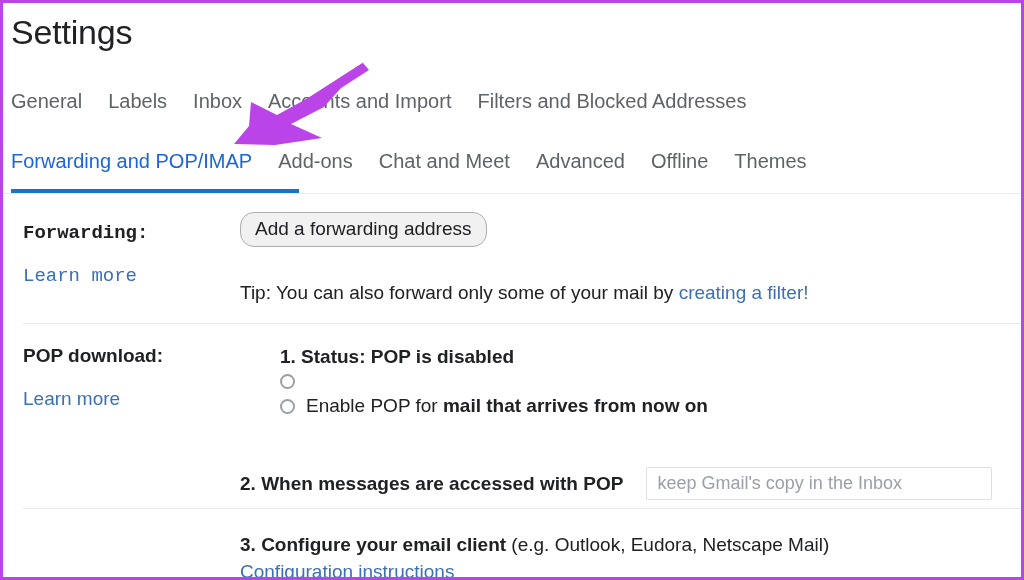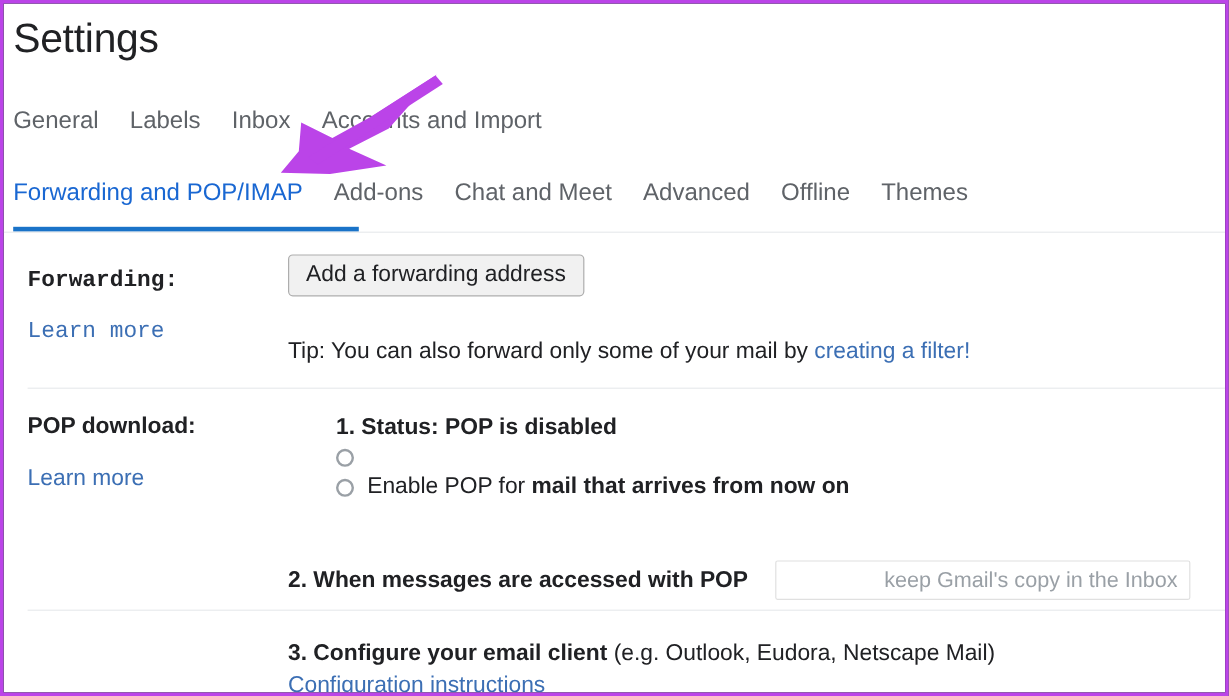--- a/index.html
+++ b/index.html
@@ -10,21 +10,21 @@
     overflow: hidden;
     background: #ffffff;
     font-family: "Liberation Sans", sans-serif;
     -webkit-font-smoothing: antialiased;
   }
 
   
   #screen {
     position: relative;
     width: 1024px; height: 580px;
-    background: #0f172a;
+    background: #eab308;
     border: 3px solid #bb44e8;
     overflow: hidden;
   }
   #page {
     position: absolute;
     left: 0; top: 0; right: 0; bottom: 0;
     background: #ffffff;
     overflow: hidden;
   }
 
@@ -109,21 +109,21 @@
   }
 
   
   .btn {
     display: inline-block;
     font-family: "Liberation Sans", sans-serif;
     font-size: 19px;
     color: #202124;
     background: #f1f1f1;
     border: 1px solid #adadad;
-    border-radius: 4px;
+    border-radius: 14px;
     padding: 5px 14px 6px 14px;
     line-height: 22px;
     cursor: pointer;
     white-space: nowrap;
   }
 
   .tip {
     font-size: 19px;
     color: #202124;
     line-height: 26px;
@@ -212,20 +212,21 @@
 <div id="screen">
   <div id="page">
 
     <div class="page-title">Settings</div>
 
     <div class="tab-row tab-row-1">
       <div class="tab">General</div>
       <div class="tab">Labels</div>
       <div class="tab">Inbox</div>
       <div class="tab">Accounts and Import</div>
+      <div class="tab">Filters and Blocked Addresses</div>
     </div>
 
     <div class="tab-row tab-row-2">
       <div class="tab active">Forwarding and POP/IMAP</div>
       <div class="tab">Add-ons</div>
       <div class="tab">Chat and Meet</div>
       <div class="tab">Advanced</div>
       <div class="tab">Offline</div>
       <div class="tab">Themes</div>
     </div>
@@ -265,21 +266,21 @@
       <div class="radio-line">
         <span class="radio"></span>
       </div>
 
       <div class="radio-line">
         <span class="radio"></span>
         <span class="radio-label"><span>Enable POP for </span><b>mail that arrives from now on</b></span>
       </div>
     </div>
 
-    <div class="value-col" style="top: 464px; text-align: right;">
+    <div class="value-col" style="top: 464px;">
       <div class="inline-row">
         <div class="step">
           <b>2.</b>
           <b>When messages are accessed with POP</b>
         </div>
         <div class="select">keep Gmail's copy in the Inbox</div>
       </div>
     </div>
 
     <div class="divider divider-sect2"></div>

